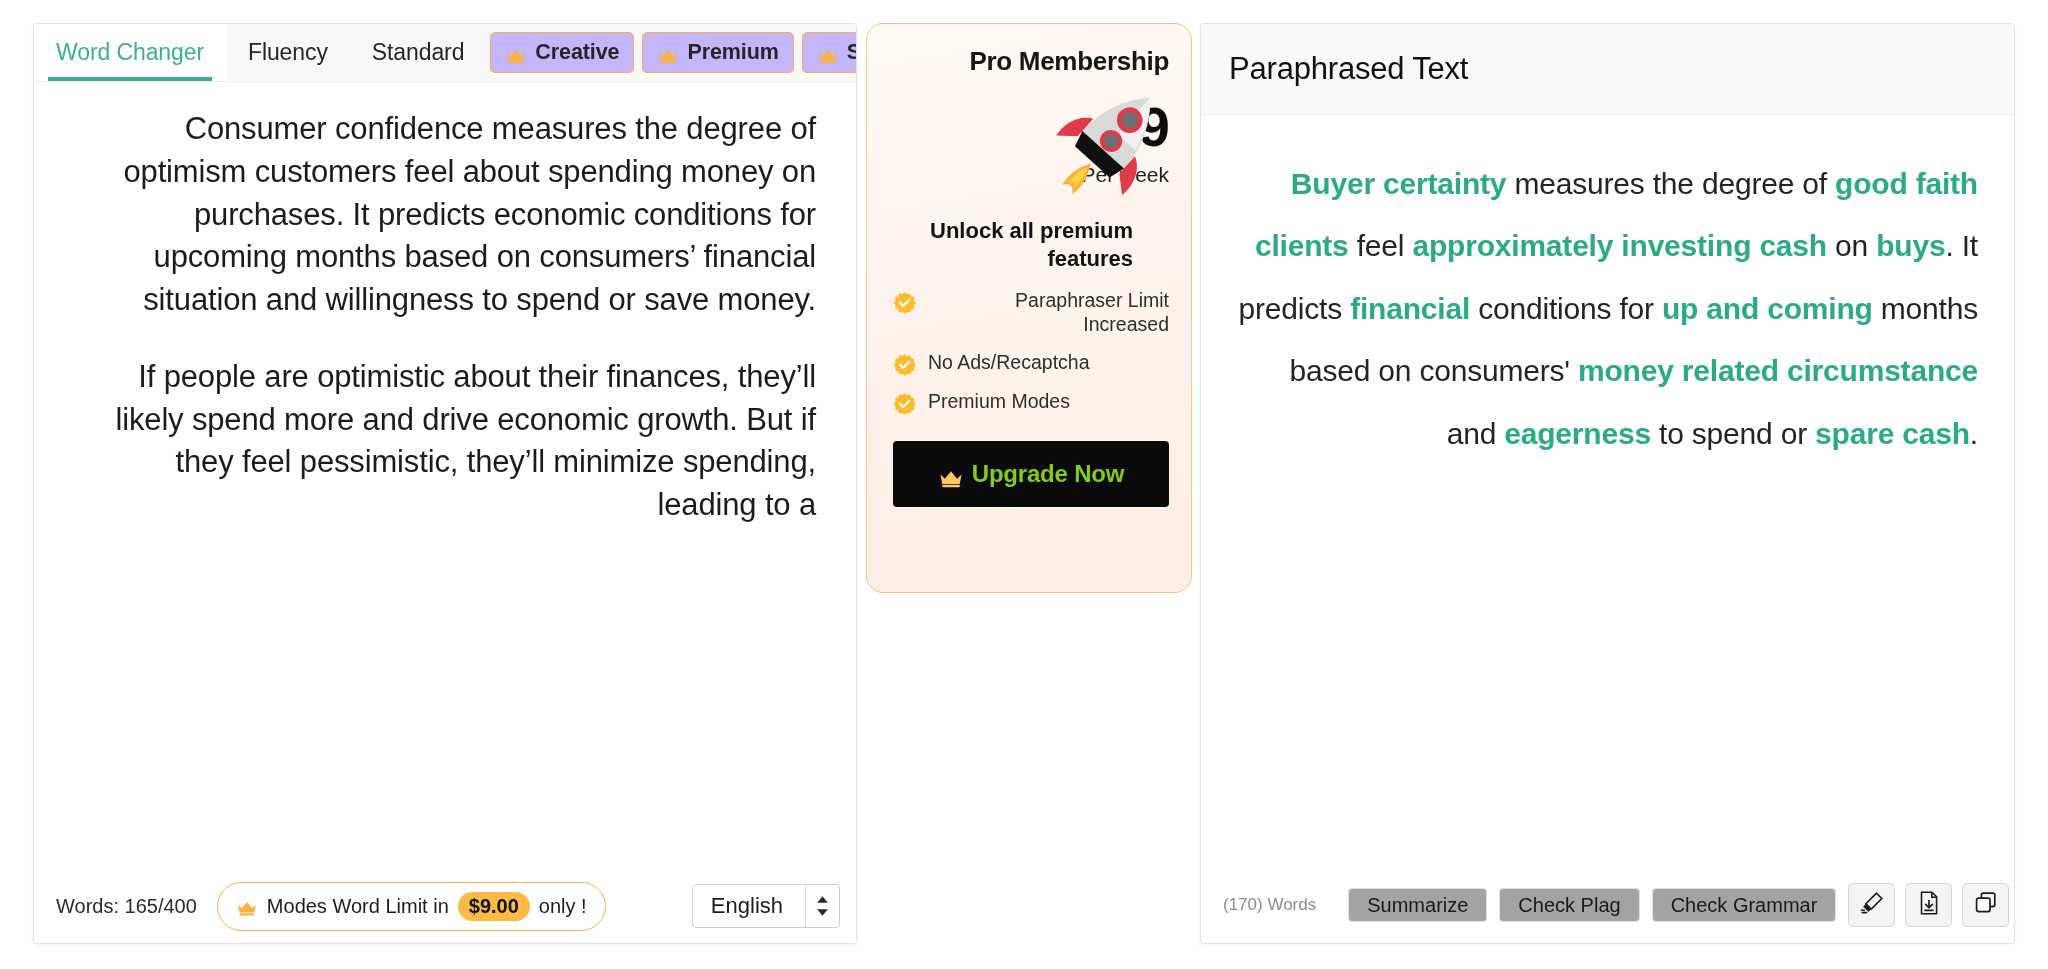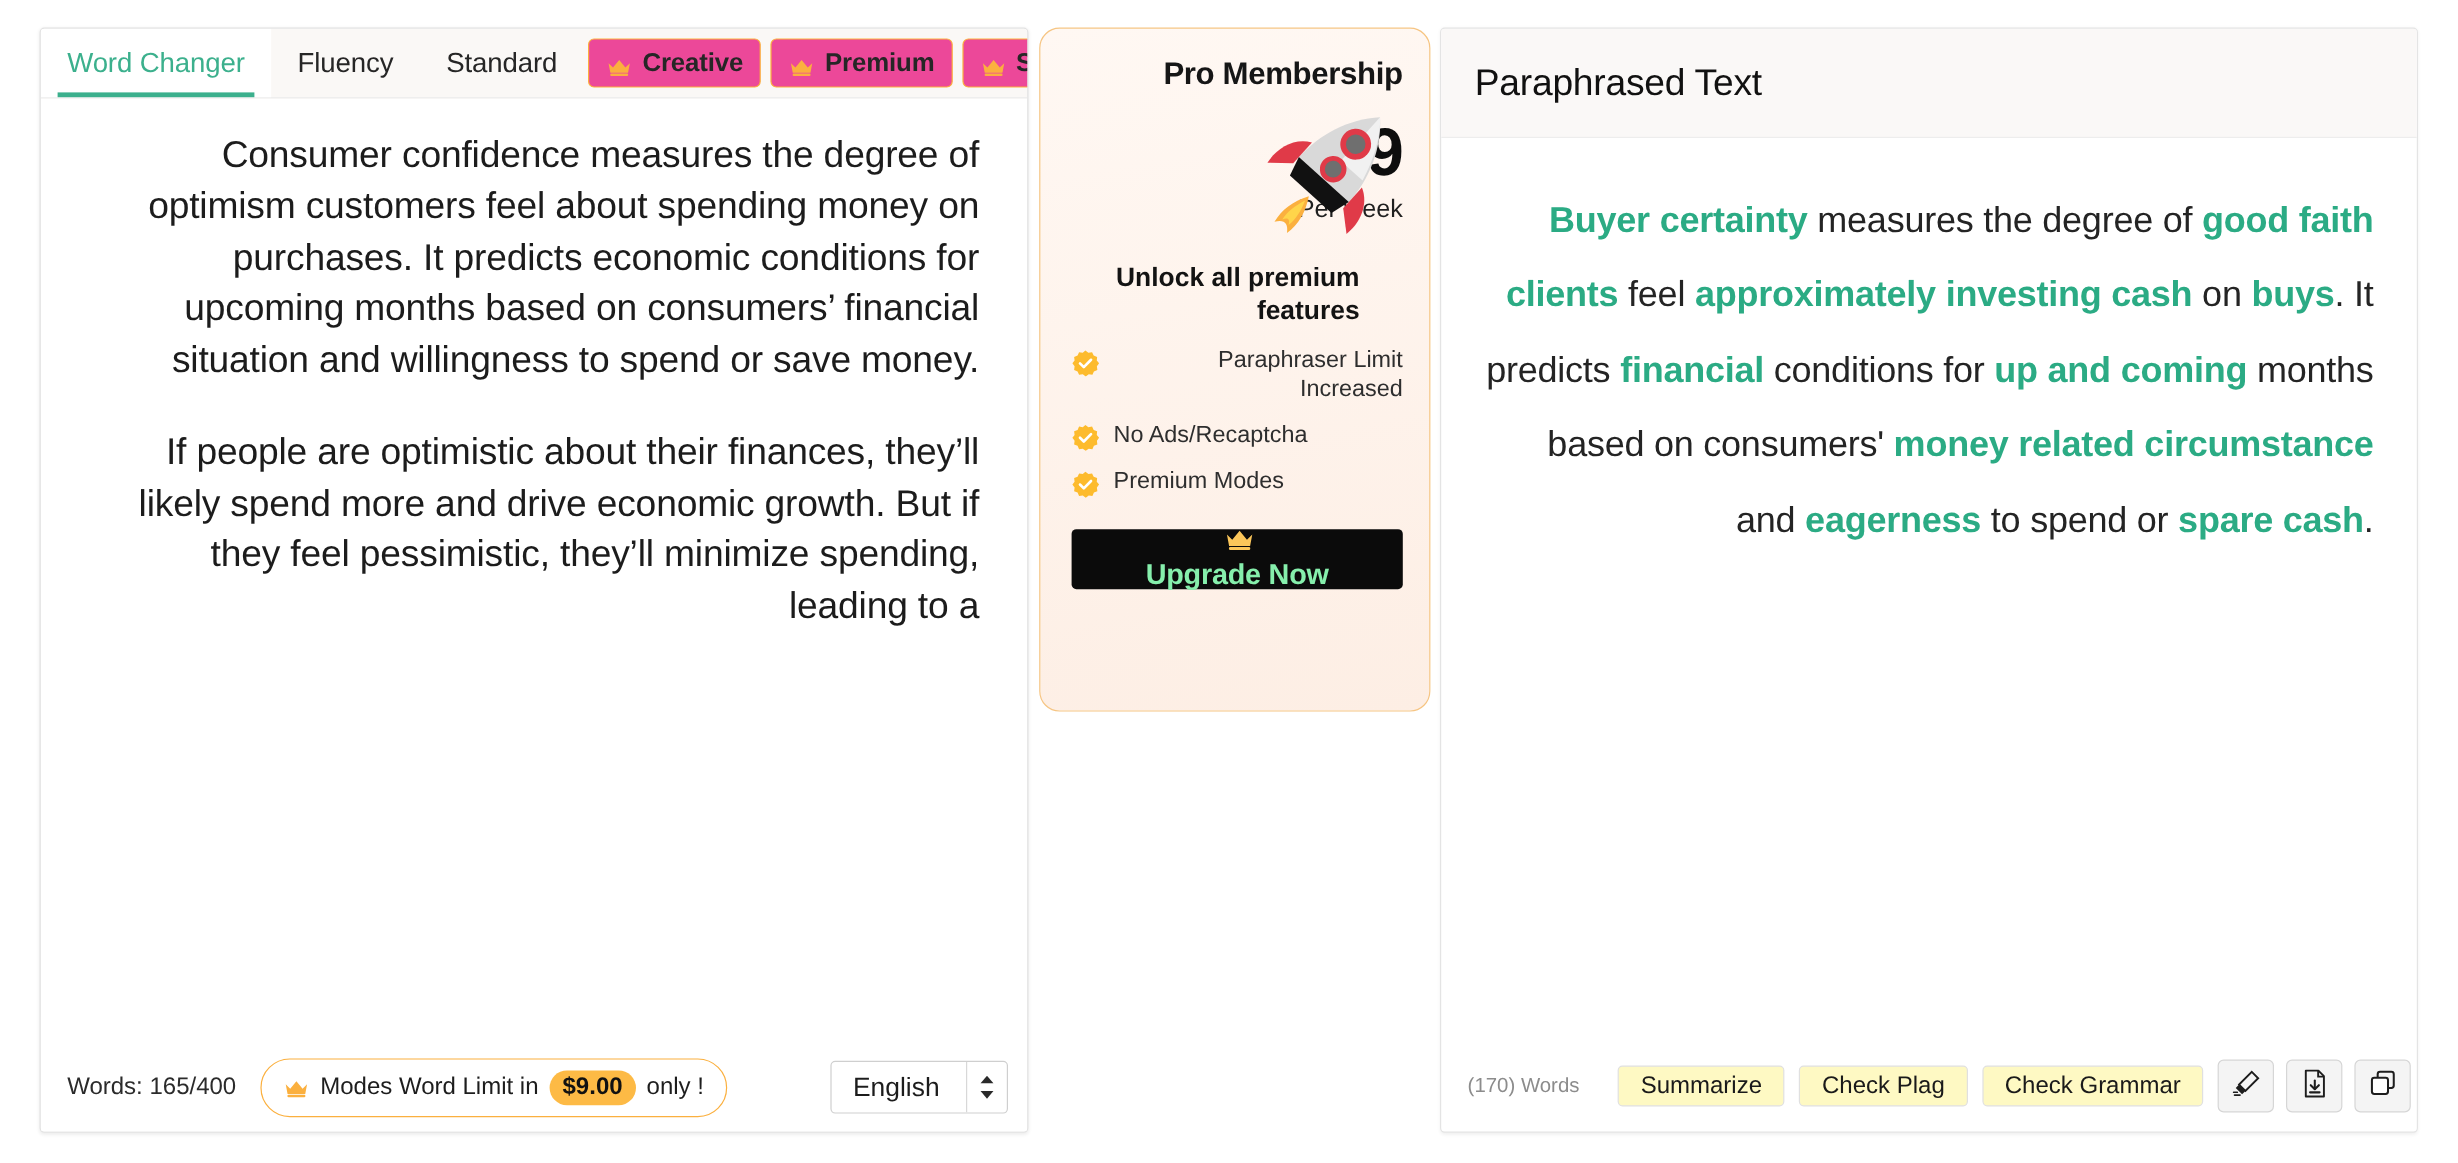--- a/index.html
+++ b/index.html
@@ -69,21 +69,21 @@
     content: "";
     position: absolute;
     left: 14px; right: 14px; bottom: 0;
     height: 4px;
     background: #3cb08d;
   }
 
   .tab.pro {
     border: 1.6px solid #fbb03f;
     border-radius: 5px;
-    background: #ec4899;
+    background: #c4b5fd;
     font-weight: bold;
     font-size: 21.5px;
     padding: 0 14px;
     margin: 8px 4px;
     gap: 8px;
     color: #262626;
   }
   .tab.pro:first-of-type { margin-left: 12px; }
 
   .crown {
@@ -235,33 +235,32 @@
     align-items: flex-start;
     gap: 12px;
     font-size: 19.5px;
     color: #2e2e2e;
     line-height: 1.22;
   }
   .check-badge { flex: 0 0 auto; width: 23px; height: 23px; margin-top: 2px; }
 
   .upgrade-btn {
     margin-top: 26px;
-    height: 50px;
+    height: 66px;
     background: #0b0b0b;
     border-radius: 4px;
     display: flex;
     align-items: center;
     justify-content: center;
     gap: 12px;
-    color: #86efac;
+    color: #84cc16;
     font-size: 24px;
     font-weight: bold;
     cursor: pointer;
     letter-spacing: -0.2px;
-    flex-direction: column;
   }
 
   
   .right-panel {
     position: absolute;
     left: 1200px;
     top: 23px;
     width: 815px;
     height: 921px;
     background: #ffffff;
@@ -310,21 +309,21 @@
     gap: 12px;
     padding: 0 16px 0 22px;
   }
   .rf-words {
     font-size: 17px;
     color: #8c8c8c;
     white-space: nowrap;
     margin-right: 20px;
   }
   .rf-btn {
-    background: #fef9c3;
+    background: #a3a3a3;
     border: 1px solid #e0e0e0;
     border-radius: 4px;
     height: 28px;
     padding: 16px 18px;
     font-size: 20px;
     color: #1a1a1a;
     display: flex;
     align-items: center;
     cursor: pointer;
     white-space: nowrap;

